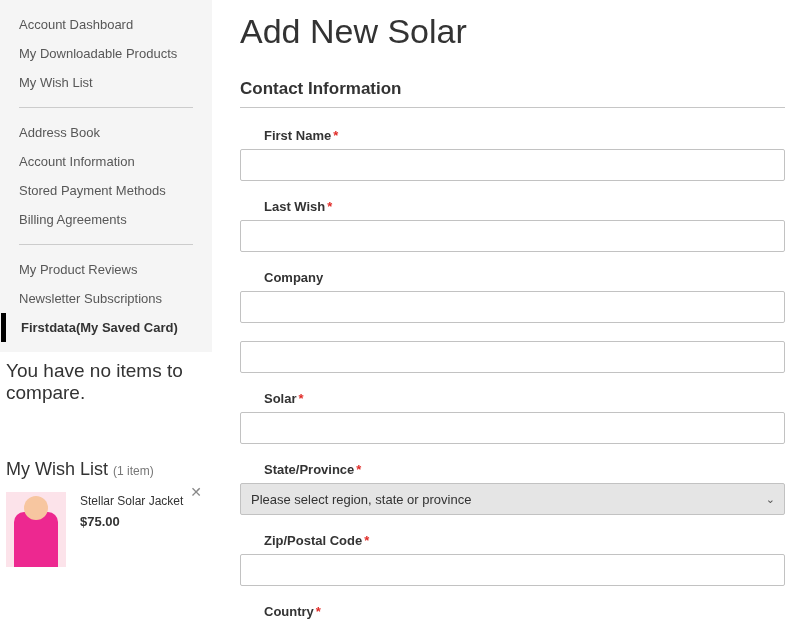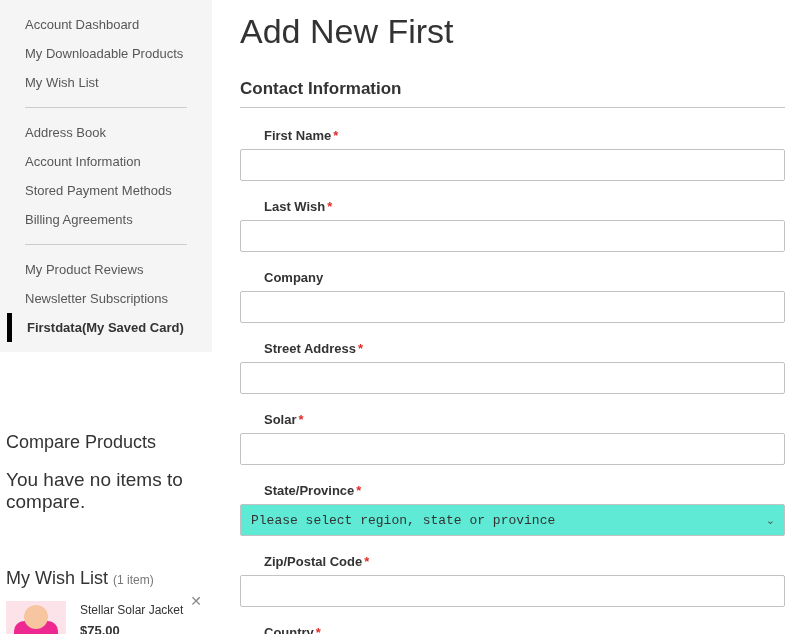--- a/index.html
+++ b/index.html
@@ -10,21 +10,21 @@
       width: 785px;
       background: #fff;
     }
     .container { display: flex; }
     .sidebar {
       width: 212px;
       flex-shrink: 0;
     }
     .nav {
       background: #f5f5f5;
-      padding: 10px 7px;
+      padding: 10px 1px;
     }
     .nav-item {
       padding: 7px 18px;
       color: #575757;
       font-size: 13px;
       cursor: pointer;
     }
     .nav-item.active {
       border-left: 5px solid #000000;
       padding-left: 15px;
@@ -141,23 +141,22 @@
       border-radius: 2px;
       padding: 0 10px;
       font-size: 13px;
       font-family: inherit;
       background: #fff;
       color: #333;
     }
     .select {
       appearance: none;
       -webkit-appearance: none;
-      background: #5eead4;
+      background: #e5e5e5;
       position: relative;
-      font-family: Liberation Mono, monospace;
     }
     .select-wrap { position: relative; }
     .select-arrow {
       position: absolute;
       right: 10px;
       top: 50%;
       transform: translateY(-50%);
       pointer-events: none;
       color: #555;
       font-size: 11px;
@@ -176,21 +175,20 @@
       <div class="nav-item">Address Book</div>
       <div class="nav-item">Account Information</div>
       <div class="nav-item">Stored Payment Methods</div>
       <div class="nav-item">Billing Agreements</div>
       <div class="nav-divider"></div>
       <div class="nav-item">My Product Reviews</div>
       <div class="nav-item">Newsletter Subscriptions</div>
       <div class="nav-item active">Firstdata(My Saved Card)</div>
     </nav>
 
-    <h2 class="section-title">Compare Products</h2>
     <p class="empty-msg">You have no items to compare.</p>
 
     <h2 class="wishlist-title">
       <span>My Wish List</span>
       <span class="wishlist-count">(1 item)</span>
     </h2>
     <div class="wishlist-item">
       <div class="placeholder-img">
         <div class="figure-body"></div>
         <div class="figure"></div>
@@ -198,40 +196,39 @@
       <div class="wishlist-info">
         <div class="wishlist-name">Stellar Solar Jacket</div>
         <div class="wishlist-price">$75.00</div>
 
       </div>
       <span class="close-x">✕</span>
     </div>
   </aside>
 
   <main class="main">
-    <h1 class="page-title">Add New First</h1>
+    <h1 class="page-title">Add New Solar</h1>
     <div class="fieldset-legend">Contact Information</div>
 
     <div class="field">
       <label class="field-label"><span>First Name</span><span class="req">*</span></label>
       <input class="input" type="text" style="">
     </div>
 
     <div class="field">
       <label class="field-label"><span>Last Wish</span><span class="req">*</span></label>
       <input class="input" type="text" style="">
     </div>
 
     <div class="field">
       <label class="field-label"><span>Company</span></label>
       <input class="input" type="text" style="">
     </div>
 
     <div class="field">
-      <label class="field-label"><span>Street Address</span><span class="req">*</span></label>
       <input class="input" type="text" style="">
     </div>
 
     <div class="field">
       <label class="field-label"><span>Solar</span><span class="req">*</span></label>
       <input class="input" type="text" style="">
     </div>
 
     <div class="field">
       <label class="field-label"><span>State/Province</span><span class="req">*</span></label>

